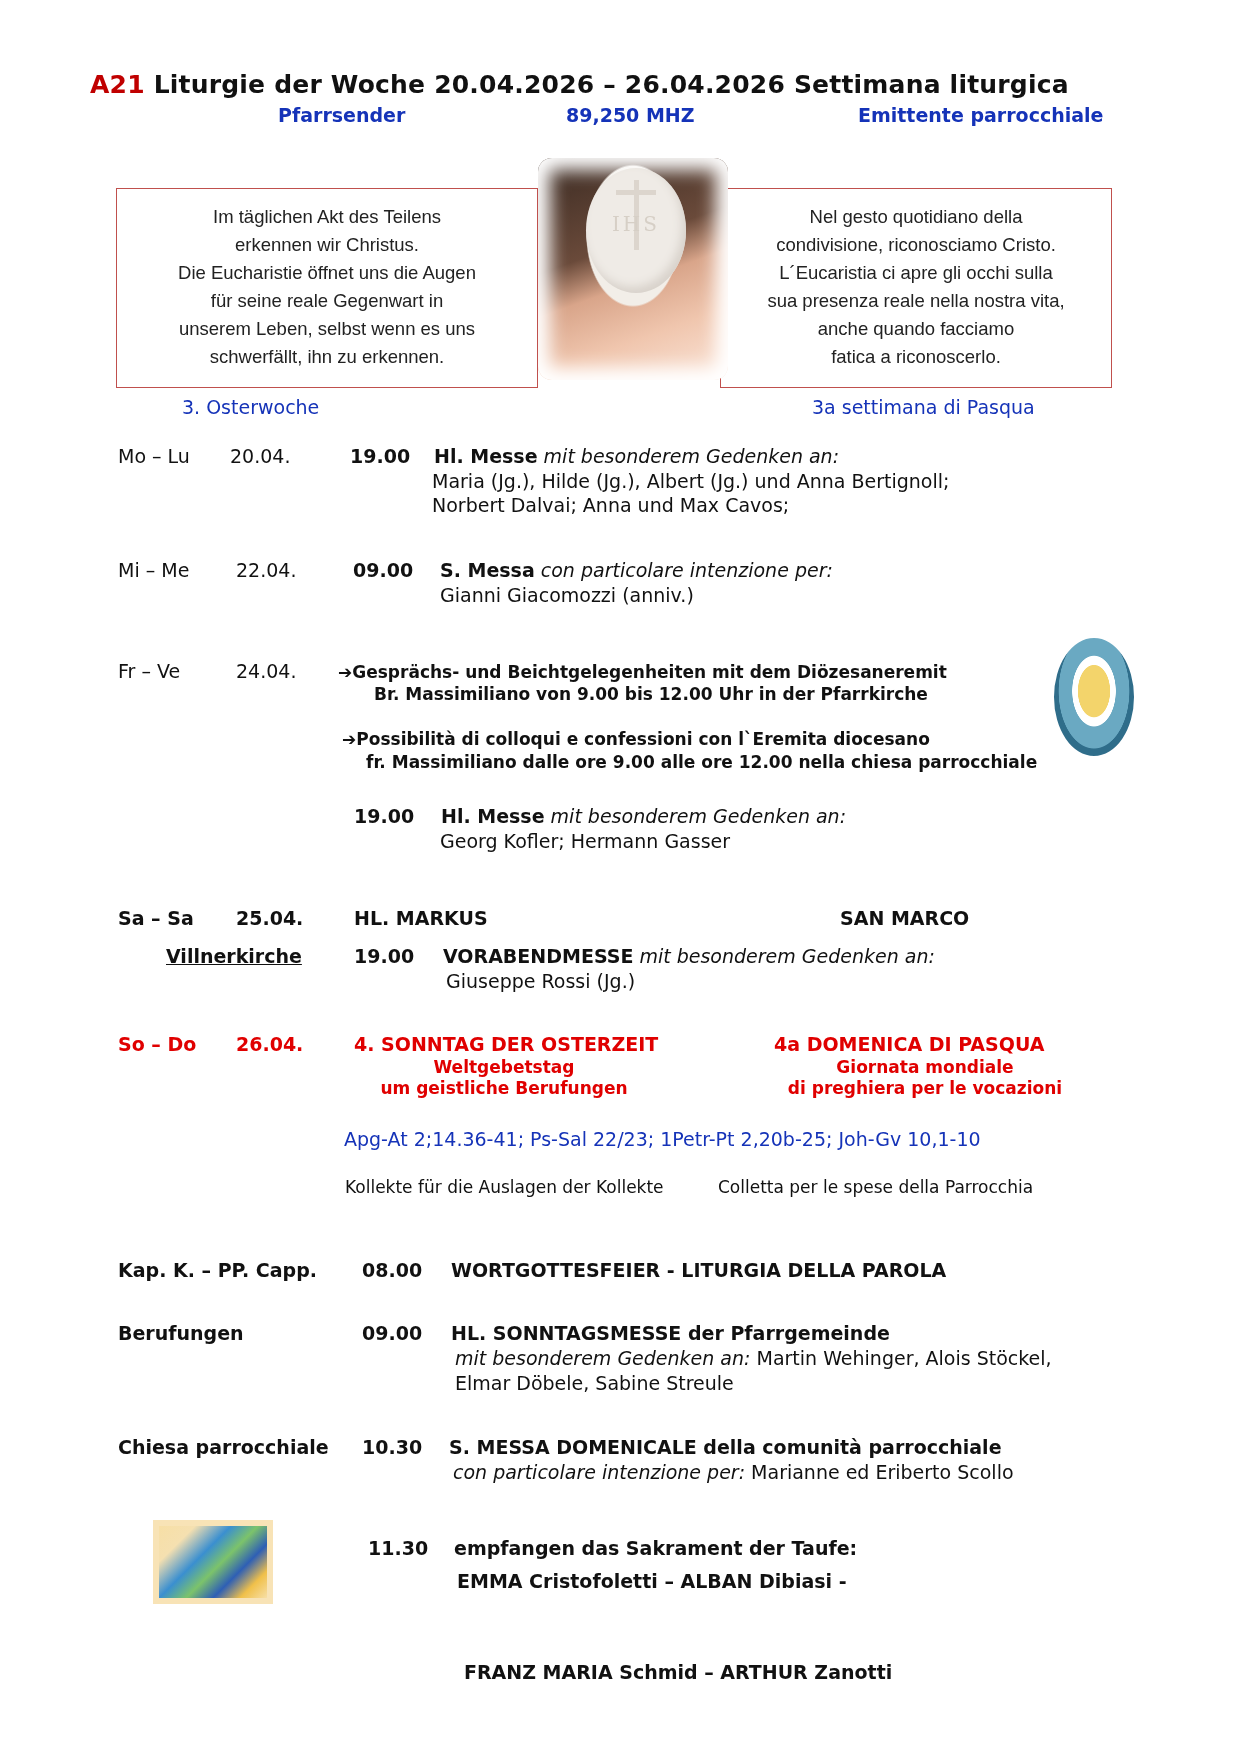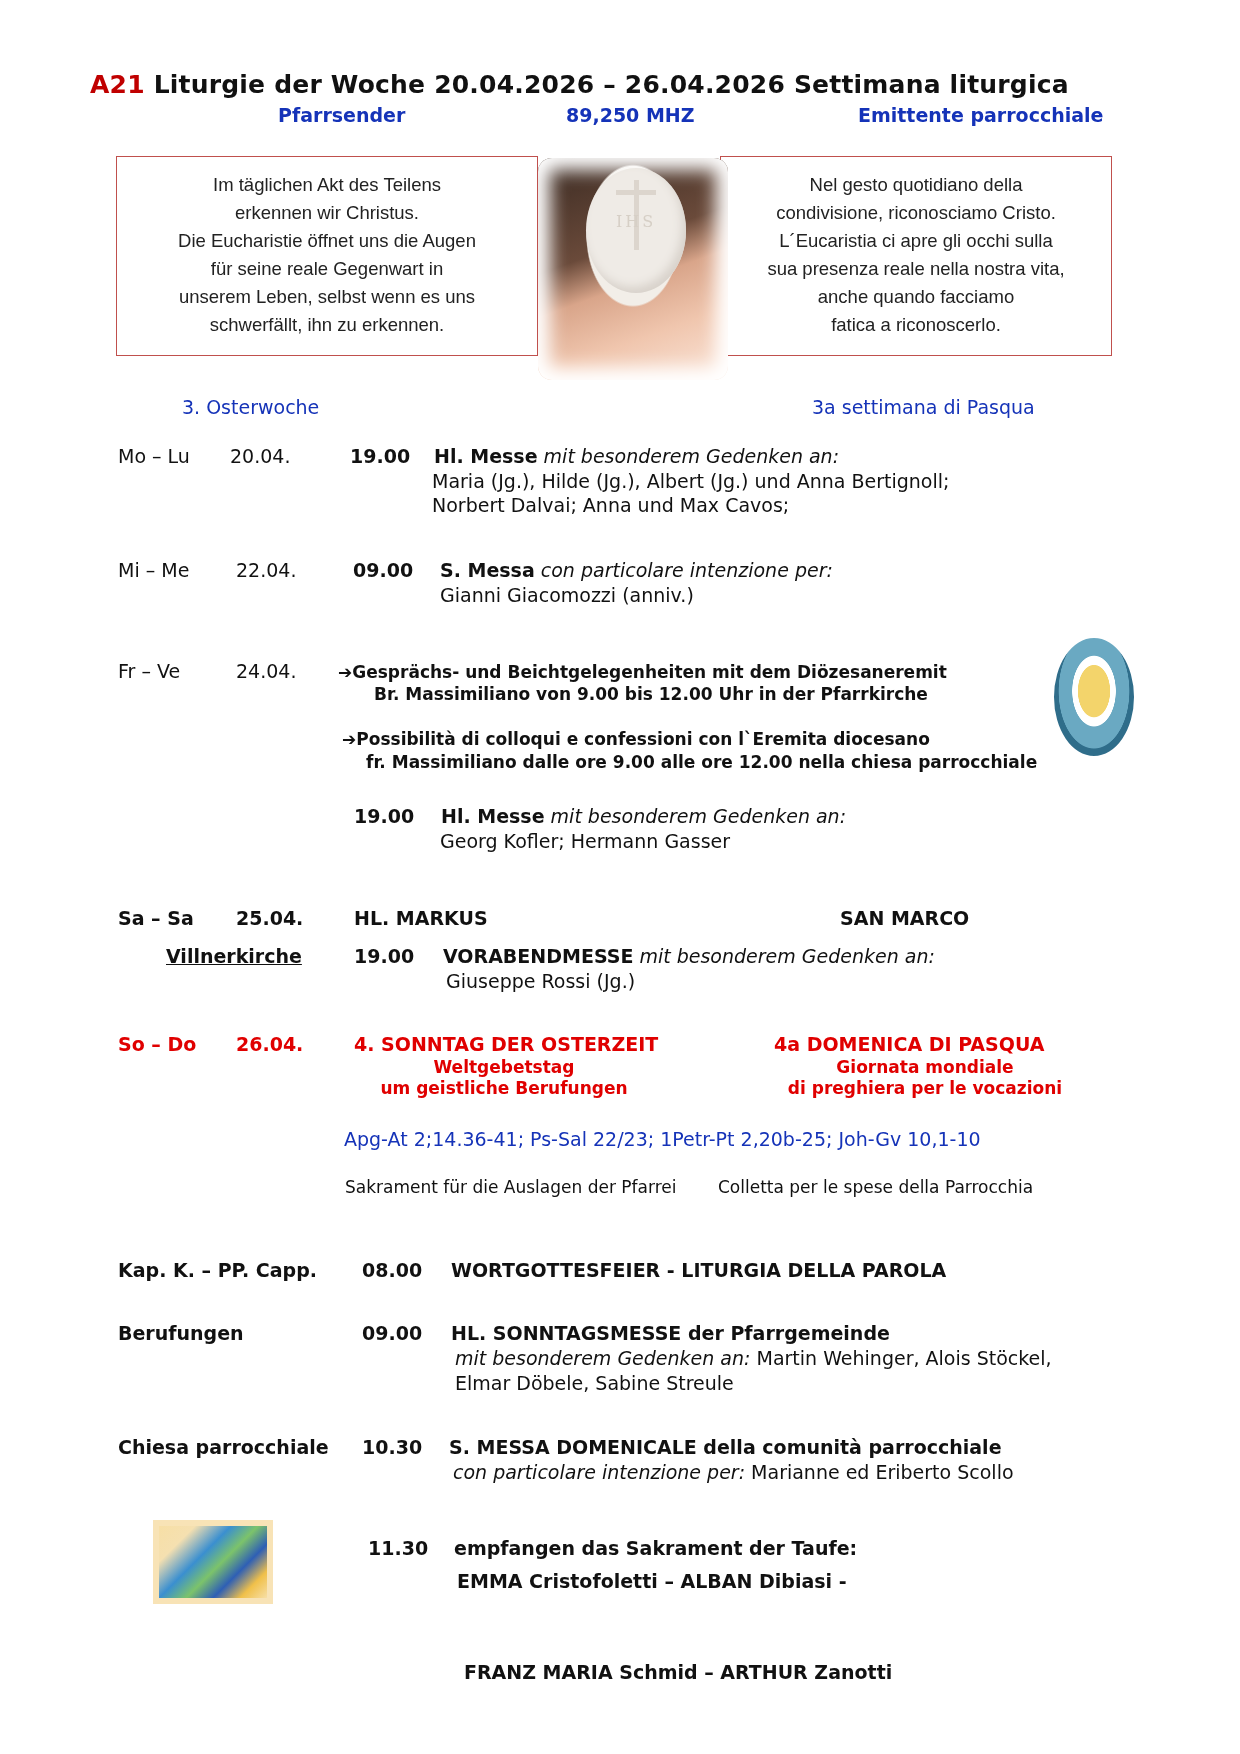--- a/index.html
+++ b/index.html
@@ -2,32 +2,32 @@
 <html><head>
 <meta charset="utf-8">
 <style>
   html, body { margin:0; padding:0; background:#ffffff; }
   body { width:1240px; height:1754px; position:relative; overflow:hidden;
          font-family:"DejaVu Sans", sans-serif; color:#111; }
   .abs { position:absolute; white-space:nowrap; }
   .title { top:70px; left:90px; font-size:25px; font-weight:bold; letter-spacing:0.2px; }
   .title .code { color:#c00000; }
   .sub { top:104px; font-size:19px; font-weight:bold; color:#1533b8; }
-  .quote-box { position:absolute; border:1.5px solid #c0504d; background:#fff; }
+  .quote-box { position:absolute; border:1.5px solid #c0504d; background:#fff;margin-top:32px; }
   .quote-text { position:absolute; text-align:center; font-size:18.5px; line-height:28px; color:#222;
                 font-family:"Liberation Sans", sans-serif; width:100%; }
   .photo { position:absolute; left:538px; top:158px; width:190px; height:222px;
            border-radius:14px;
            background: radial-gradient(ellipse at 50% 35%, #f2eee8 0 34%, transparent 35%),
                        linear-gradient(160deg, #3a2a22 0%, #6a4a3a 40%, #d9a58a 55%, #f0c6ae 75%, #fbe6da 100%);
            box-shadow: 0 0 18px 12px #fff inset; }
   .host { position:absolute; left:48px; top:10px; width:100px; height:125px; border-radius:50%;
           background:#efebe6; box-shadow: inset -4px -6px 10px #d8d2cb; }
   .host span { position:absolute; top:44px; left:0; width:100%; text-align:center; font-family:"DejaVu Serif", serif;
-               font-size:16px; color:#d6cfc6; letter-spacing:3px; }
+               font-size:20px; color:#d6cfc6; letter-spacing:3px; }
   .host i { position:absolute; left:48px; top:12px; width:5px; height:70px; background:#dcd5cd; }
   .host b { position:absolute; left:30px; top:22px; width:40px; height:5px; background:#dcd5cd; }
   .week { top:396px; font-size:19px; color:#1533b8; }
   .row { font-size:19px; }
   .b { font-weight:bold; }
   .i { font-style:italic; }
   .red { color:#e00000; }
   .blue { color:#1533b8; }
   .small { font-size:17px; }
   .u { text-decoration:underline;margin-left:48px; }
@@ -132,21 +132,21 @@
 
 <div class="abs row b red" style="left:118px; top:1033px;">So – Do</div>
 <div class="abs row b red" style="left:236px; top:1033px;">26.04.</div>
 <div class="abs row b red" style="left:354px; top:1033px;">4. SONNTAG DER OSTERZEIT</div>
 <div class="abs row b red" style="left:774px; top:1033px;">4a DOMENICA DI PASQUA</div>
 <div class="abs small b red" style="left:354px; top:1057px; width:300px; text-align:center;">Weltgebetstag</div>
 <div class="abs small b red" style="left:354px; top:1078px; width:300px; text-align:center;">um geistliche Berufungen</div>
 <div class="abs small b red" style="left:770px; top:1057px; width:310px; text-align:center;">Giornata mondiale</div>
 <div class="abs small b red" style="left:770px; top:1078px; width:310px; text-align:center;">di preghiera per le vocazioni</div>
 <div class="abs row blue" style="left:344px; top:1128px;">Apg-At 2;14.36-41; Ps-Sal 22/23; 1Petr-Pt 2,20b-25; Joh-Gv 10,1-10</div>
-<div class="abs small" style="left:345px; top:1177px;">Sakrament für die Auslagen der Pfarrei</div>
+<div class="abs small" style="left:345px; top:1177px;">Kollekte für die Auslagen der Kollekte</div>
 <div class="abs small" style="left:718px; top:1177px;">Colletta per le spese della Parrocchia</div>
 
 <div class="abs row b" style="left:118px; top:1259px;">Kap. K. – PP. Capp.</div>
 <div class="abs row b" style="left:362px; top:1259px;">08.00</div>
 <div class="abs row b" style="left:451px; top:1259px;">WORTGOTTESFEIER  -  LITURGIA DELLA PAROLA</div>
 
 <div class="abs row b" style="left:118px; top:1322px;">Berufungen</div>
 <div class="abs row b" style="left:362px; top:1322px;">09.00</div>
 <div class="abs row b" style="left:451px; top:1322px;">HL. SONNTAGSMESSE der Pfarrgemeinde</div>
 <div class="abs row" style="left:455px; top:1347px;">

